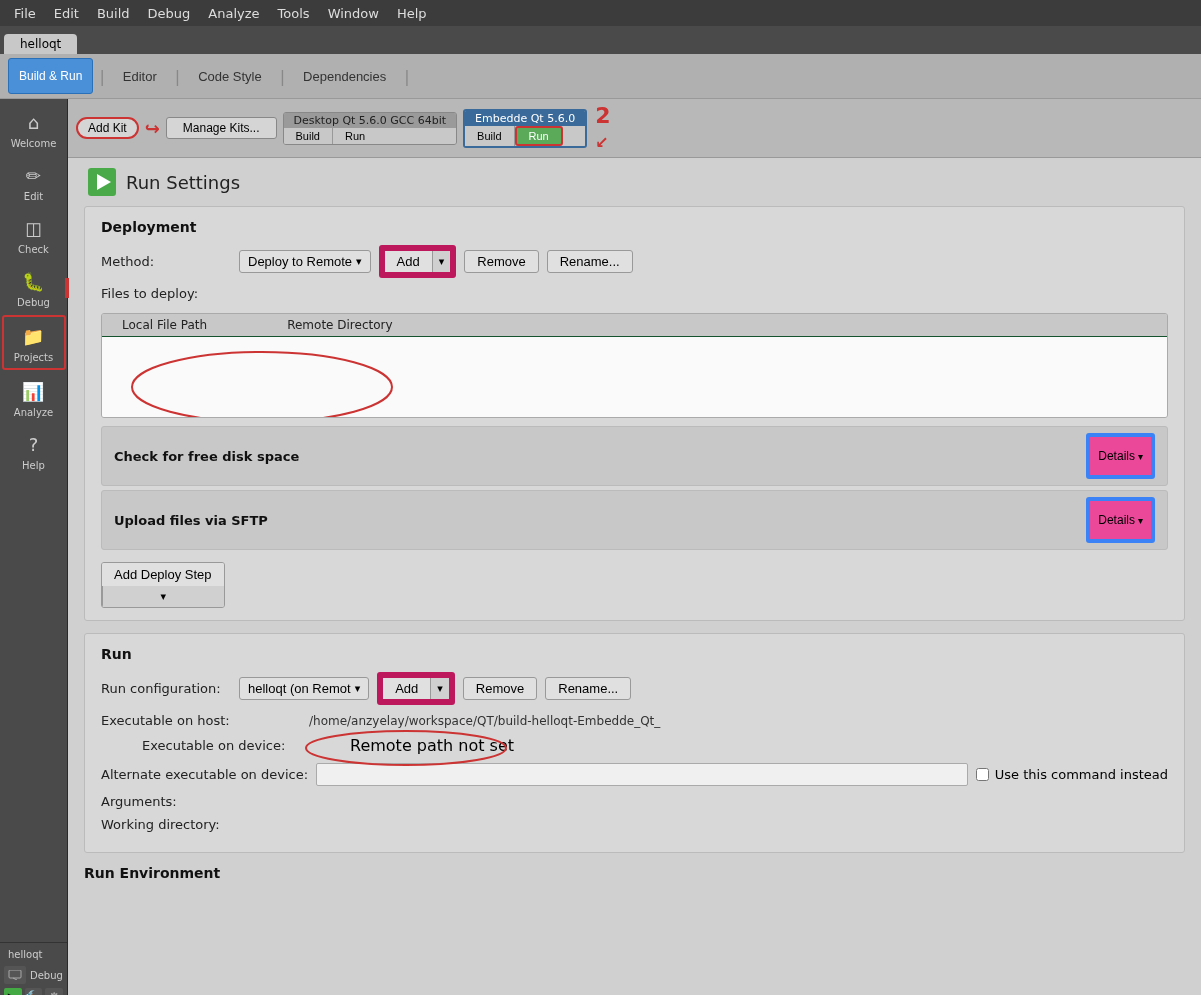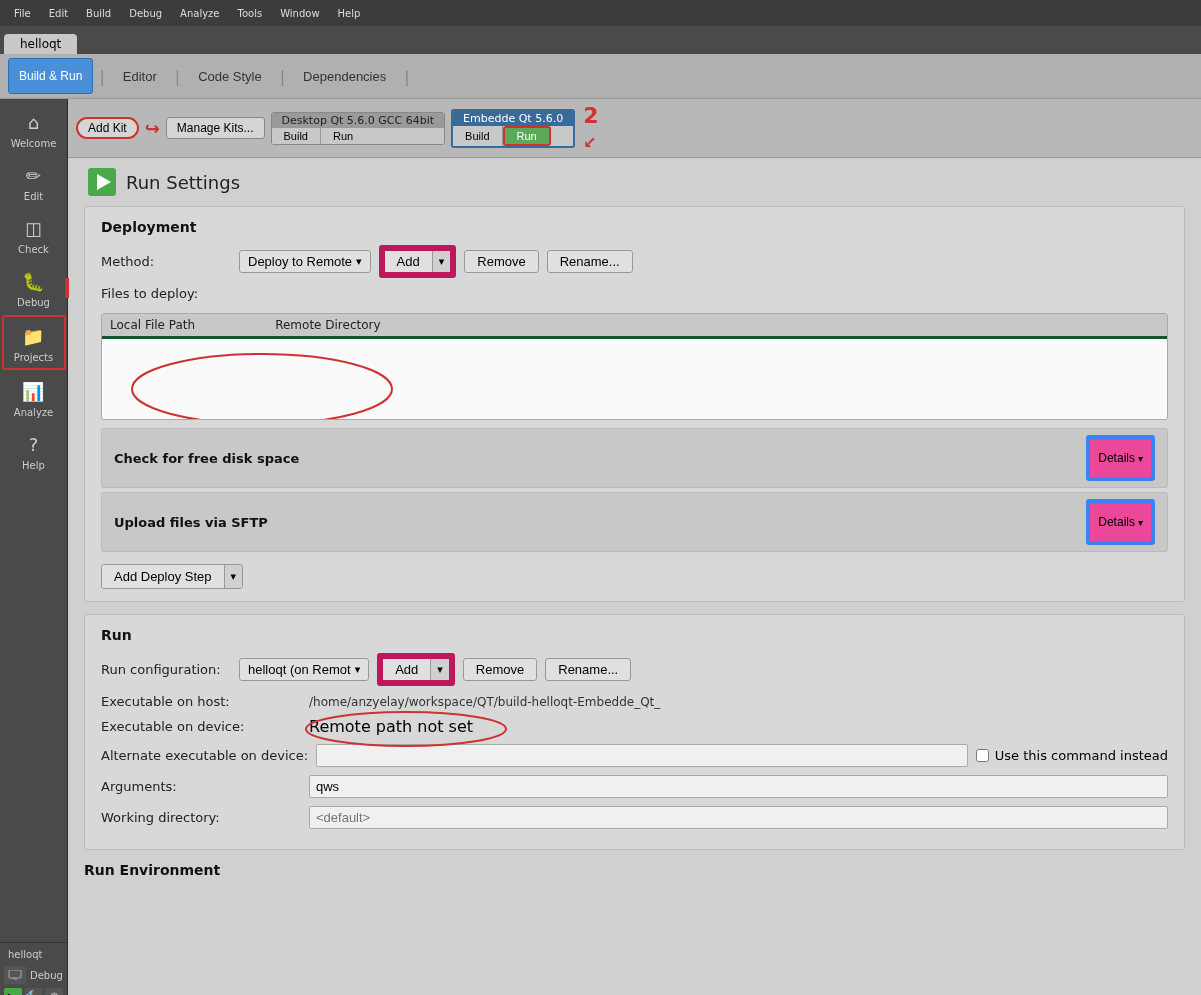--- a/index.html
+++ b/index.html
@@ -19,21 +19,21 @@
       color: #ddd;
       display: flex;
       align-items: center;
       height: 26px;
       padding: 0 6px;
       gap: 2px;
     }
     .menubar span {
       padding: 2px 8px;
       cursor: pointer;
-      font-size: 10px;
+      font-size: 13px;
     }
 
     
     .tabbar {
       background: #4a4a4a;
       height: 28px;
       display: flex;
       align-items: flex-end;
       padding-left: 4px;
     }
@@ -139,21 +139,21 @@
       display: flex;
       align-items: center;
       padding: 4px 8px;
       gap: 6px;
       border-bottom: 1px solid #999;
     }
     .kit-btn {
       background: #d5d5d5;
       border: 1px solid #888;
       border-radius: 3px;
-      padding: 3px 10px;
+      padding: 3px 16px;
       font-size: 12px;
       cursor: pointer;
     }
     .kit-tab-group {
       display: flex;
       flex-direction: column;
       border: 1px solid #888;
       border-radius: 3px;
       overflow: hidden;
     }
@@ -304,22 +304,22 @@
     
     .deploy-table {
       border: 1px solid #aaa;
       border-radius: 3px;
       overflow: hidden;
       margin-top: 4px;
     }
     .deploy-table-header {
       background: #c8c8c8;
       display: flex;
-      border-bottom: 3px solid #14532d;
-      padding: 4px 8px;
+      border-bottom: 1px solid #14532d;
+      padding: 4px 20px;
       gap: 80px;
     }
     .deploy-table-header span {
       font-size: 12px;
       color: #222;
     }
     .deploy-table-body {
       background: #fafafa;
       min-height: 80px;
       position: relative;
@@ -354,20 +354,21 @@
     }
     .details-btn::after { content: '▾'; font-size: 10px; }
 
     .add-deploy-btn {
       display: flex;
       align-items: stretch;
       border: 1px solid #999;
       border-radius: 3px;
       overflow: hidden;
       margin-top: 8px;
+      flex-direction: column;
     }
     .add-deploy-btn .btn-main {
       background: #e0e0e0;
       padding: 4px 12px;
       font-size: 13px;
       cursor: pointer;
       border: none;
     }
     .add-deploy-btn .btn-arrow {
       background: #d0d0d0;
@@ -591,45 +592,43 @@
           <button class="btn-normal">Remove</button>
           <button class="btn-normal">Rename...</button>
         </div>
 
         <div class="form-row">
           <span class="form-label" style="min-width:200px;">Executable on host:</span>
           <span class="path-value">/home/anzyelay/workspace/QT/build-helloqt-Embedde_Qt_</span>
         </div>
 
         <div class="form-row" style="position:relative;">
-          <span class="form-label" style="min-width:200px;">Executable on device:</span>
+          <span class="form-label" style="min-width:200px;margin-left:41px;">Executable on device:</span>
           <span class="remote-path-error">Remote path not set</span>
 
           <svg style="position:absolute; left:195px; top:-8px; pointer-events:none;" width="220" height="40">
             <ellipse cx="110" cy="20" rx="100" ry="17" fill="none" stroke="#cc3333" stroke-width="2"></ellipse>
           </svg>
         </div>
 
         <div class="form-row">
           <span class="form-label" style="min-width:200px;">Alternate executable on device:</span>
           <input type="text" class="text-input" style="width: 180px;" value="">
           <div class="checkbox-row">
             <input type="checkbox" style="">
             <label>Use this command instead</label>
           </div>
         </div>
 
         <div class="form-row">
           <span class="form-label" style="min-width:200px;">Arguments:</span>
-          <input type="text" class="text-input" style="width: 400px;" value="qws">
         </div>
 
         <div class="form-row">
           <span class="form-label" style="min-width:200px;">Working directory:</span>
-          <input type="text" class="text-input placeholder-style" style="width: 400px;" placeholder="&lt;default&gt;" value="">
         </div>
       </div>
 
       <div style="margin: 0 16px 8px 16px;">
         <div class="panel-title">Run Environment</div>
       </div>
     </div>
   </div>
 </div>
 

